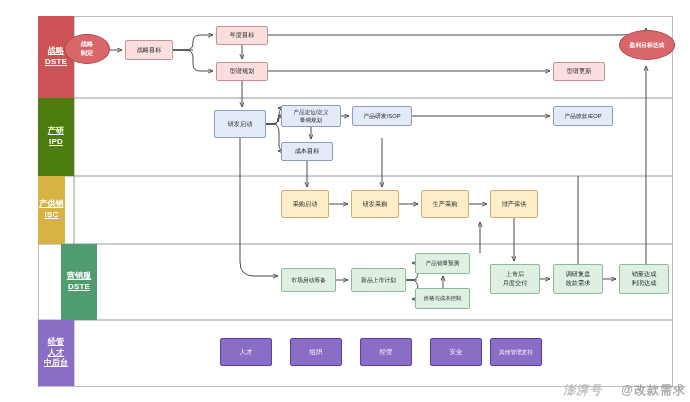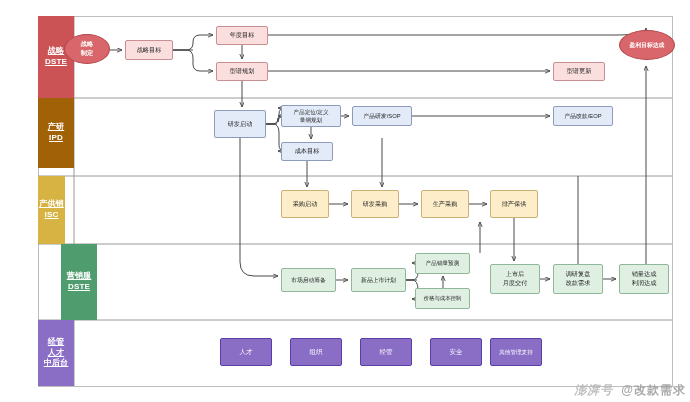--- a/index.html
+++ b/index.html
@@ -16,21 +16,21 @@
   .node{
     position:absolute;display:flex;align-items:center;justify-content:center;
     text-align:center;font-size:6.2px;line-height:1.45;color:#1d1d1d;
     box-sizing:border-box;padding:1px 2px;white-space:pre-line;
   }
   .rect{border:1px solid #7a7a8c;border-radius:2px;}
   .ellipse{border-radius:50%;color:#ffffff;font-weight:bold;}
   .chip{border:1px solid #5b3fa8;border-radius:2px;color:#ffffff;font-size:6.5px;}
   .watermark{
     position:absolute;right:4px;bottom:3px;display:flex;align-items:center;
-    gap:8px;font-size:12px;color:#9a9a9a;font-weight:bold;opacity:.85;
+    gap:19px;font-size:12px;color:#9a9a9a;font-weight:bold;opacity:.85;
     letter-spacing:1px;
   }
   .wm-logo{font-style:italic;color:#b4b4b4;}
 </style>
 </head>
 <body>
 
 <div id="stage">
 
   <svg id="svgroot">
@@ -95,21 +95,21 @@
       <path d="M578,264 L578,190"></path>
       <path d="M578,190 L578,176"></path>
       <path d="M646,294 L646,279"></path>
     </g>
   </svg>
 
   <div class="lane-label" style="left:38px;top:16px;width:36px;height:82px;background:#cb5355;">
     <span>战略</span>
     <span>DSTE</span>
   </div>
-  <div class="lane-label" style="left:38px;top:98px;width:36px;height:70px;background:#a16207;">
+  <div class="lane-label" style="left:38px;top:98px;width:36px;height:78px;background:#4d7c0f;">
     <span>产研</span>
     <span>IPD</span>
   </div>
   <div class="lane-label" style="left:38px;top:176px;width:27px;height:68px;background:#d7b343;">
     <span>产供销</span>
     <span>ISC</span>
   </div>
   <div class="lane-label" style="left:38px;top:244px;width:36px;height:76px;background:#4f9c6e;margin-left:23px;">
     <span>营销服</span>
     <span>DSTE</span>

